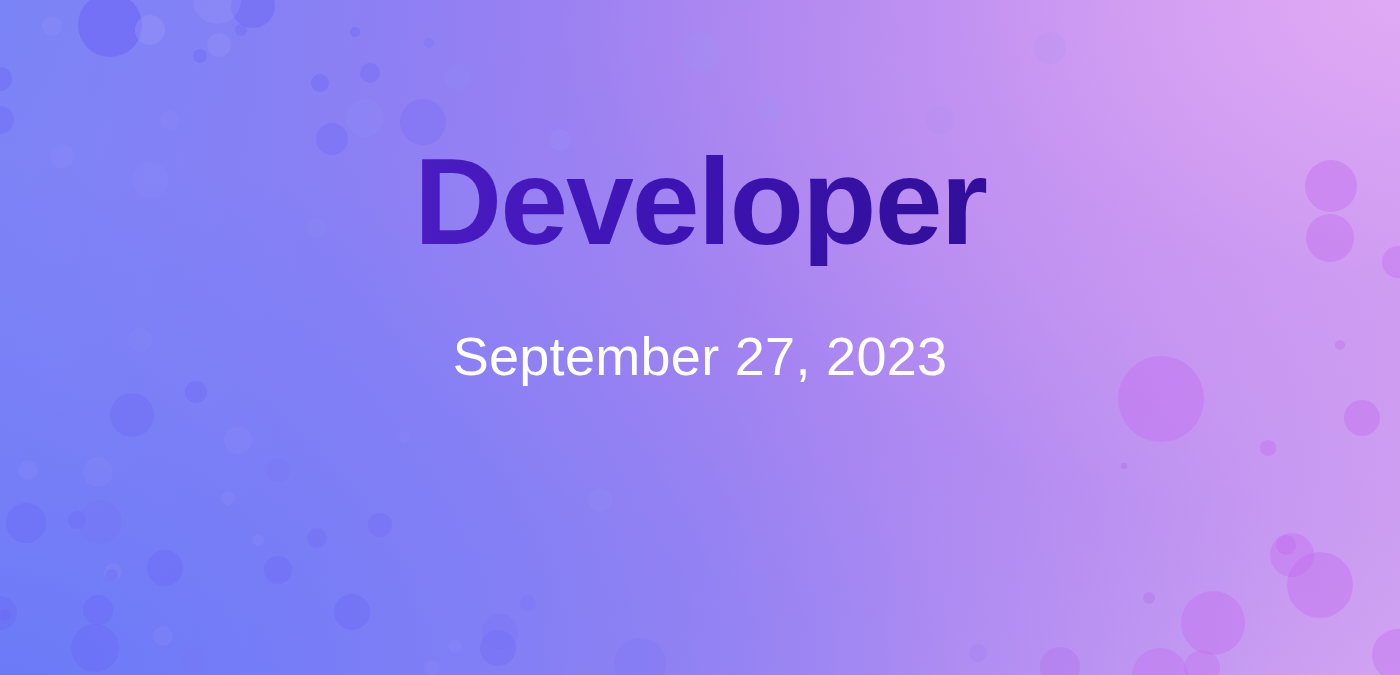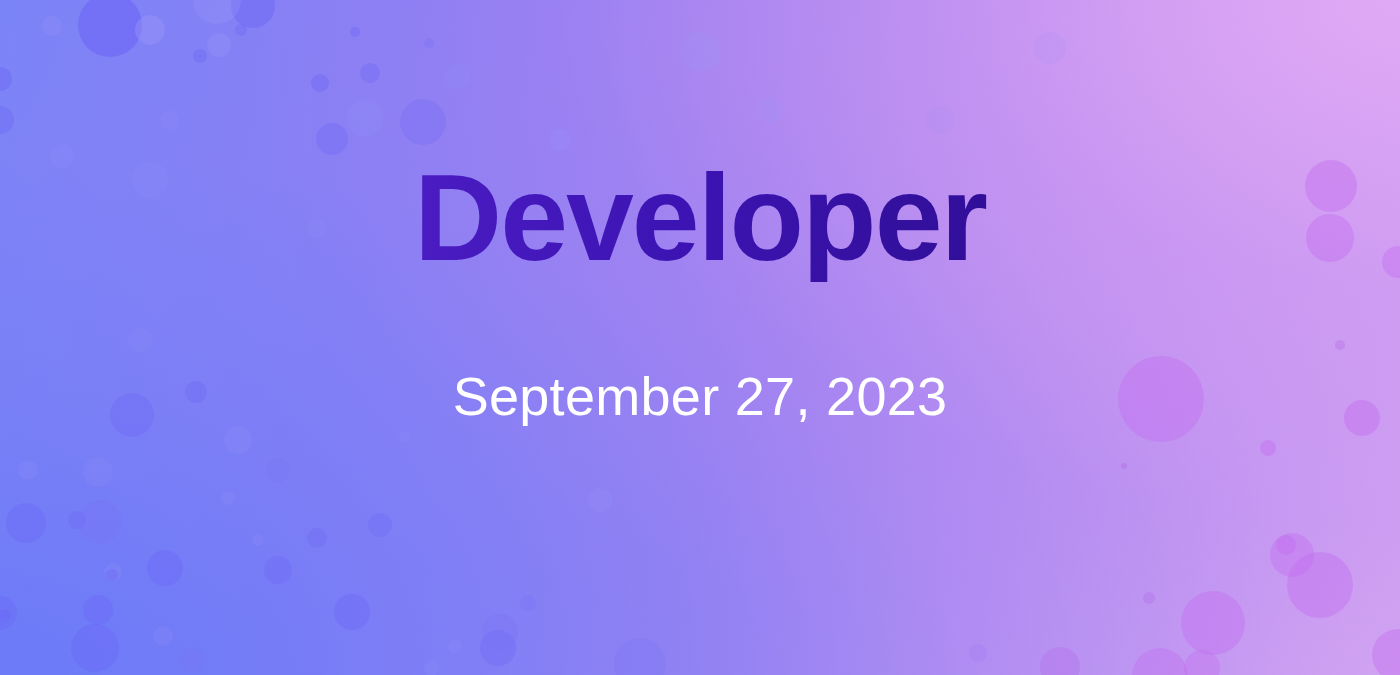--- a/index.html
+++ b/index.html
@@ -44,21 +44,21 @@
     right: 0;
     top: 0;
     height: 100%;
     display: flex;
     flex-direction: column;
     align-items: center;
     justify-content: flex-start;
   }
 
   .headline {
-    margin: 16px;
+    margin: 0;
     padding: 0;
     width: 1400px;
     text-align: center;
     font-family: "Liberation Sans", sans-serif;
     font-weight: bold;
     font-size: 122px;
     line-height: 128px;
     letter-spacing: -2.0px;
     padding-top: 138px;
     background-image: linear-gradient(92deg,
@@ -73,21 +73,21 @@
     background-clip: text;
     color: transparent;
     -webkit-text-fill-color: transparent;
   }
 
   .headline .line {
     display: block;
   }
 
   .subtitle {
-    margin: 8px;
+    margin: 0;
     padding: 0;
     width: 1400px;
     text-align: center;
     color: #ffffff;
     font-family: "Liberation Sans", sans-serif;
     font-weight: normal;
     font-size: 54px;
     line-height: 60px;
     letter-spacing: 0.3px;
     padding-top: 60px;

